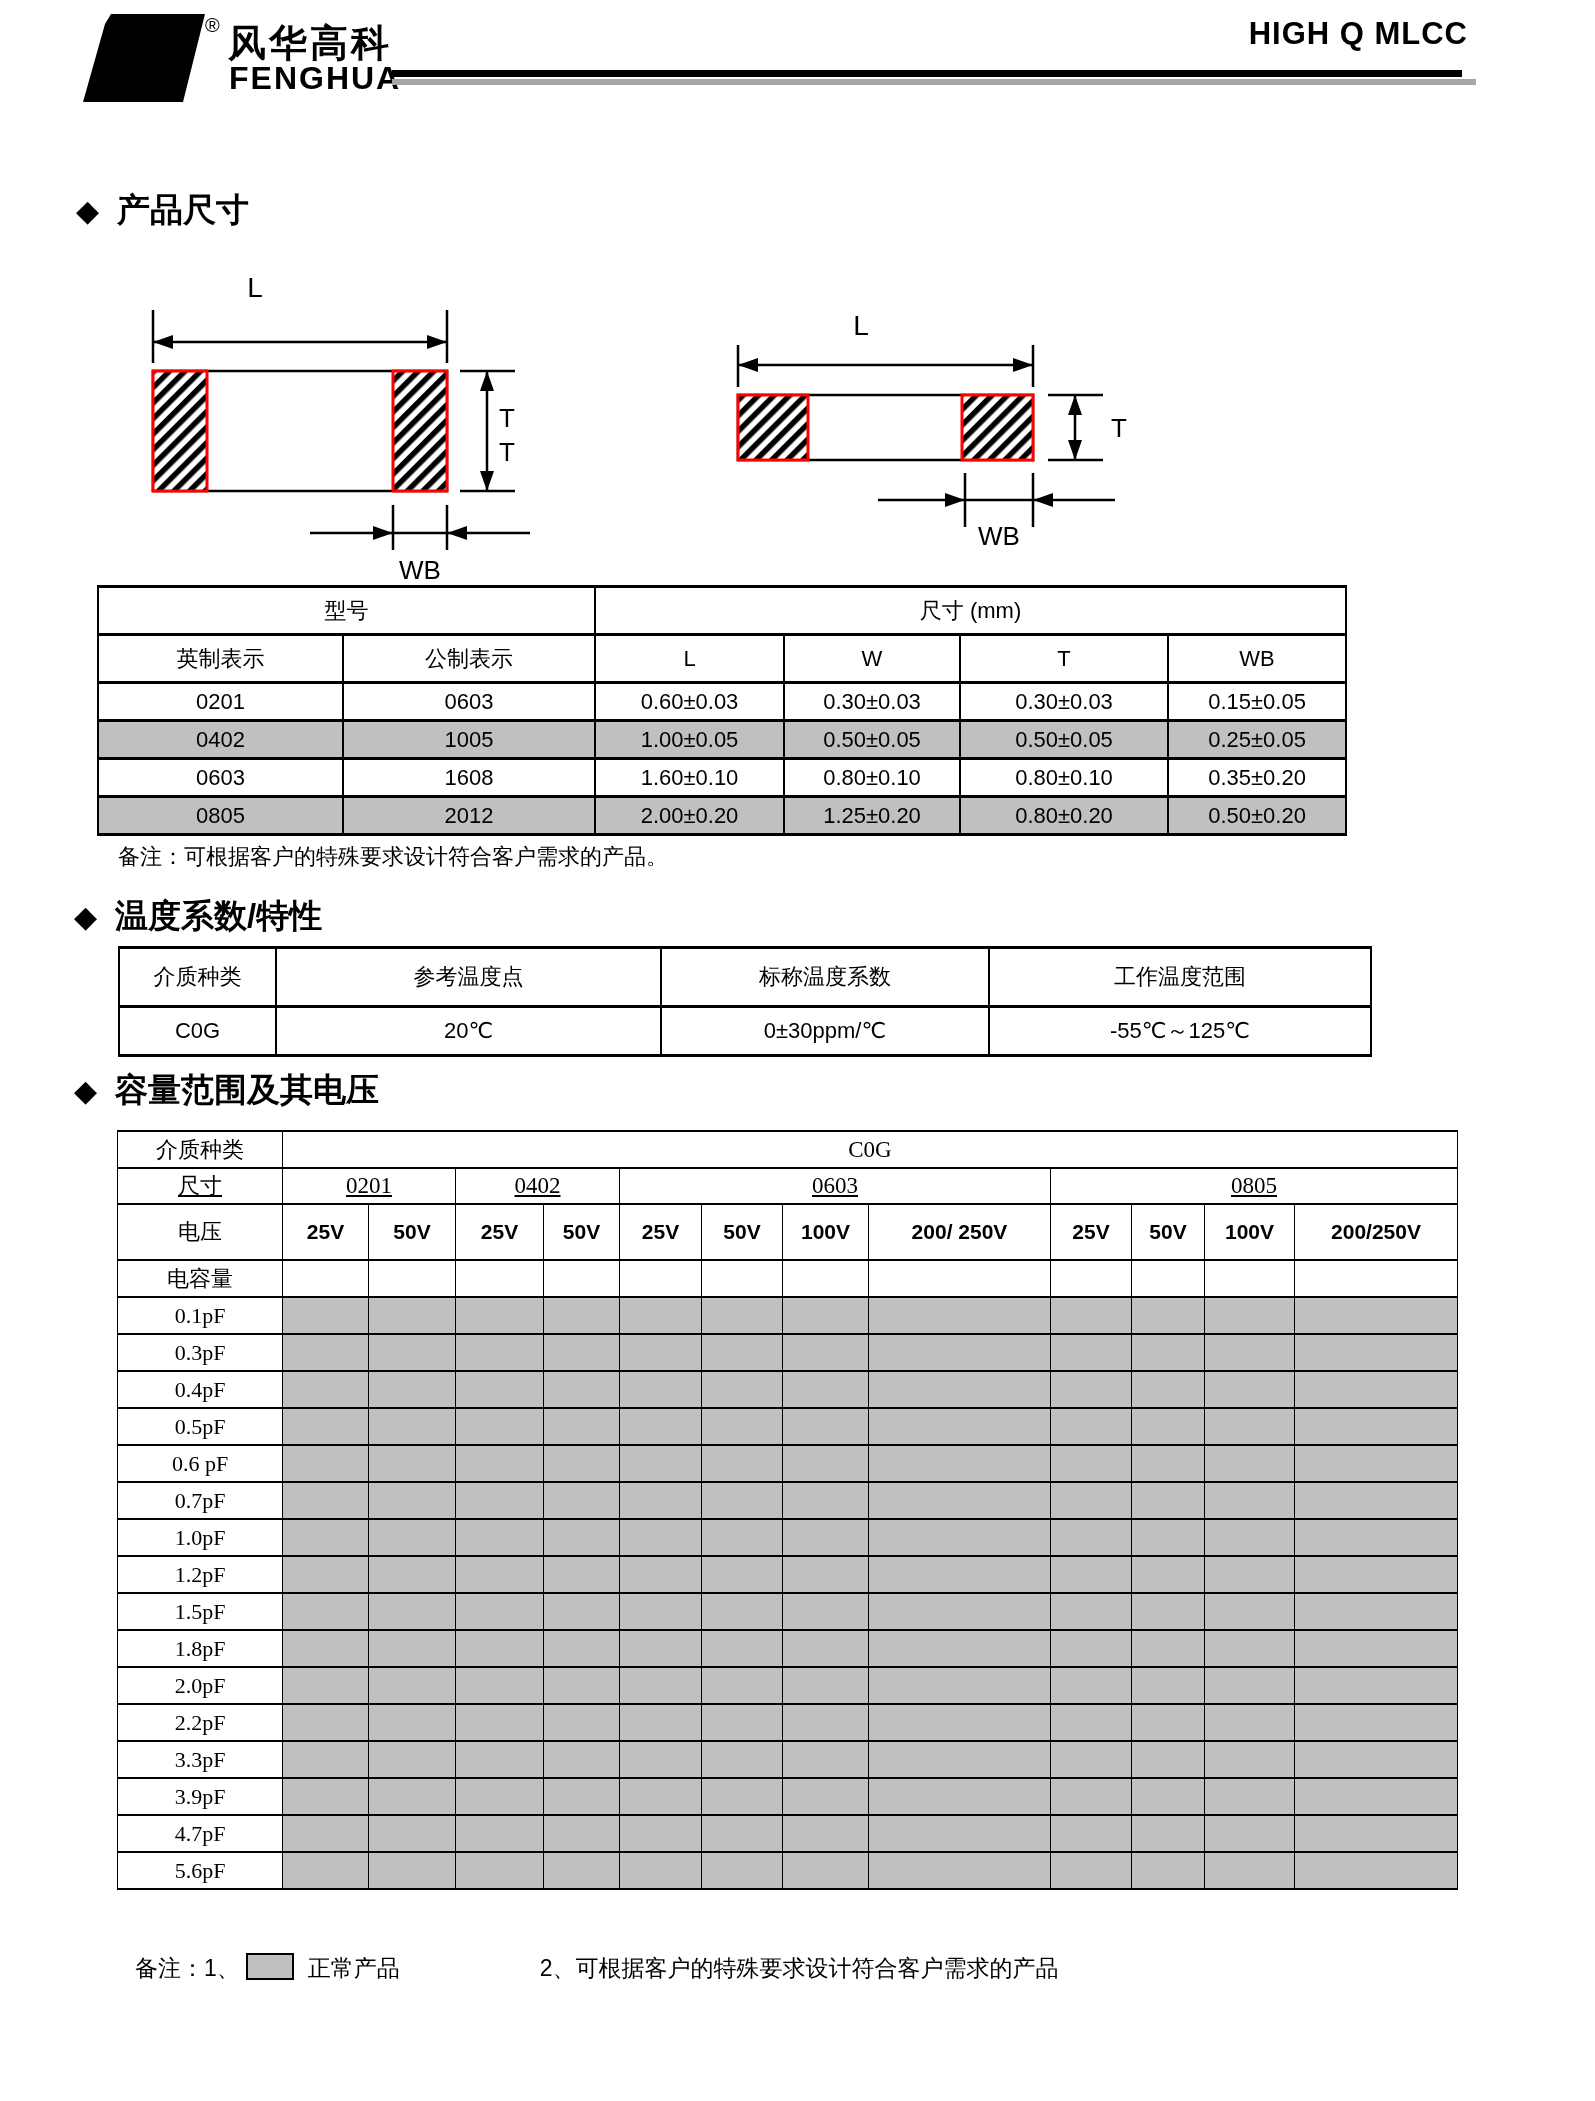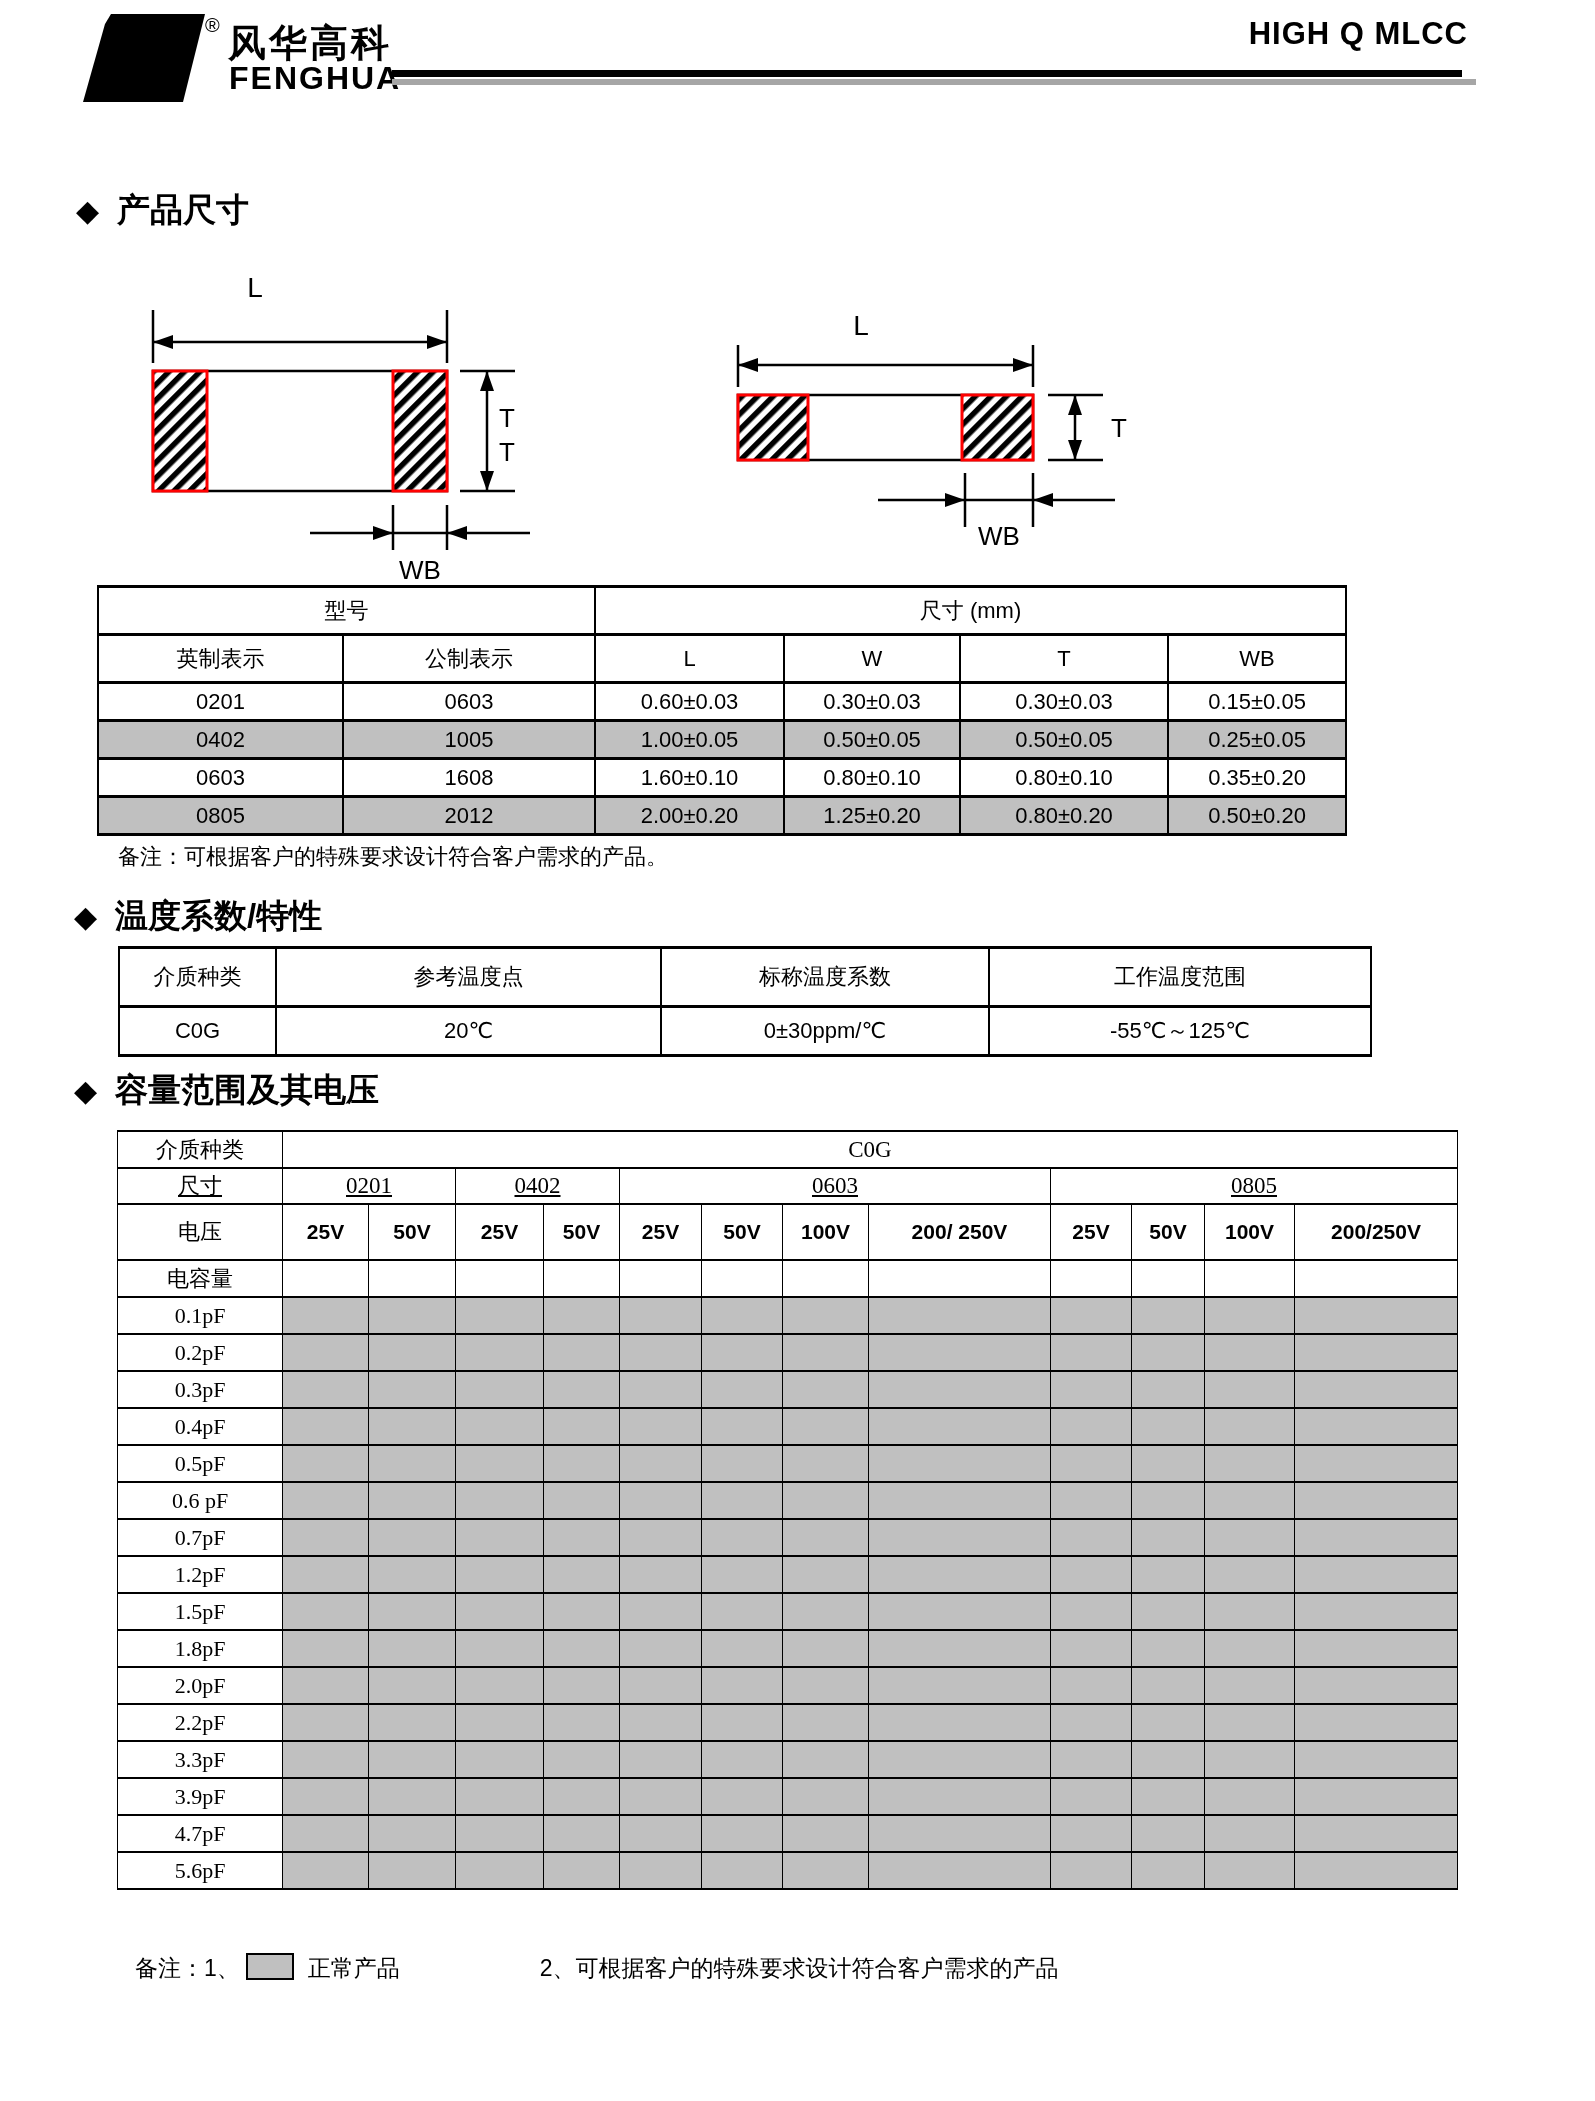--- a/index.html
+++ b/index.html
@@ -331,35 +331,20 @@
             <td class="avail"></td>
             <td class="avail"></td>
             <td class="avail"></td>
             <td class="avail"></td>
             <td class="avail"></td>
             <td class="avail"></td>
             <td class="avail"></td>
             <td class="avail"></td>
           </tr>
           <tr class="r-cap">
-            <td class="cap-label">0.2pF</td>
-            <td class="avail"></td>
-            <td class="avail"></td>
-            <td class="avail"></td>
-            <td class="avail"></td>
-            <td class="avail"></td>
-            <td class="avail"></td>
-            <td class="avail"></td>
-            <td class="avail"></td>
-            <td class="avail"></td>
-            <td class="avail"></td>
-            <td class="avail"></td>
-            <td class="avail"></td>
-          </tr>
-          <tr class="r-cap">
             <td class="cap-label">0.3pF</td>
             <td class="avail"></td>
             <td class="avail"></td>
             <td class="avail"></td>
             <td class="avail"></td>
             <td class="avail"></td>
             <td class="avail"></td>
             <td class="avail"></td>
             <td class="avail"></td>
             <td class="avail"></td>
@@ -407,20 +392,35 @@
             <td class="avail"></td>
             <td class="avail"></td>
             <td class="avail"></td>
             <td class="avail"></td>
             <td class="avail"></td>
             <td class="avail"></td>
             <td class="avail"></td>
           </tr>
           <tr class="r-cap">
             <td class="cap-label">0.7pF</td>
+            <td class="avail"></td>
+            <td class="avail"></td>
+            <td class="avail"></td>
+            <td class="avail"></td>
+            <td class="avail"></td>
+            <td class="avail"></td>
+            <td class="avail"></td>
+            <td class="avail"></td>
+            <td class="avail"></td>
+            <td class="avail"></td>
+            <td class="avail"></td>
+            <td class="avail"></td>
+          </tr>
+          <tr class="r-cap">
+            <td class="cap-label">1.0pF</td>
             <td class="avail"></td>
             <td class="avail"></td>
             <td class="avail"></td>
             <td class="avail"></td>
             <td class="avail"></td>
             <td class="avail"></td>
             <td class="avail"></td>
             <td class="avail"></td>
             <td class="avail"></td>
             <td class="avail"></td>

